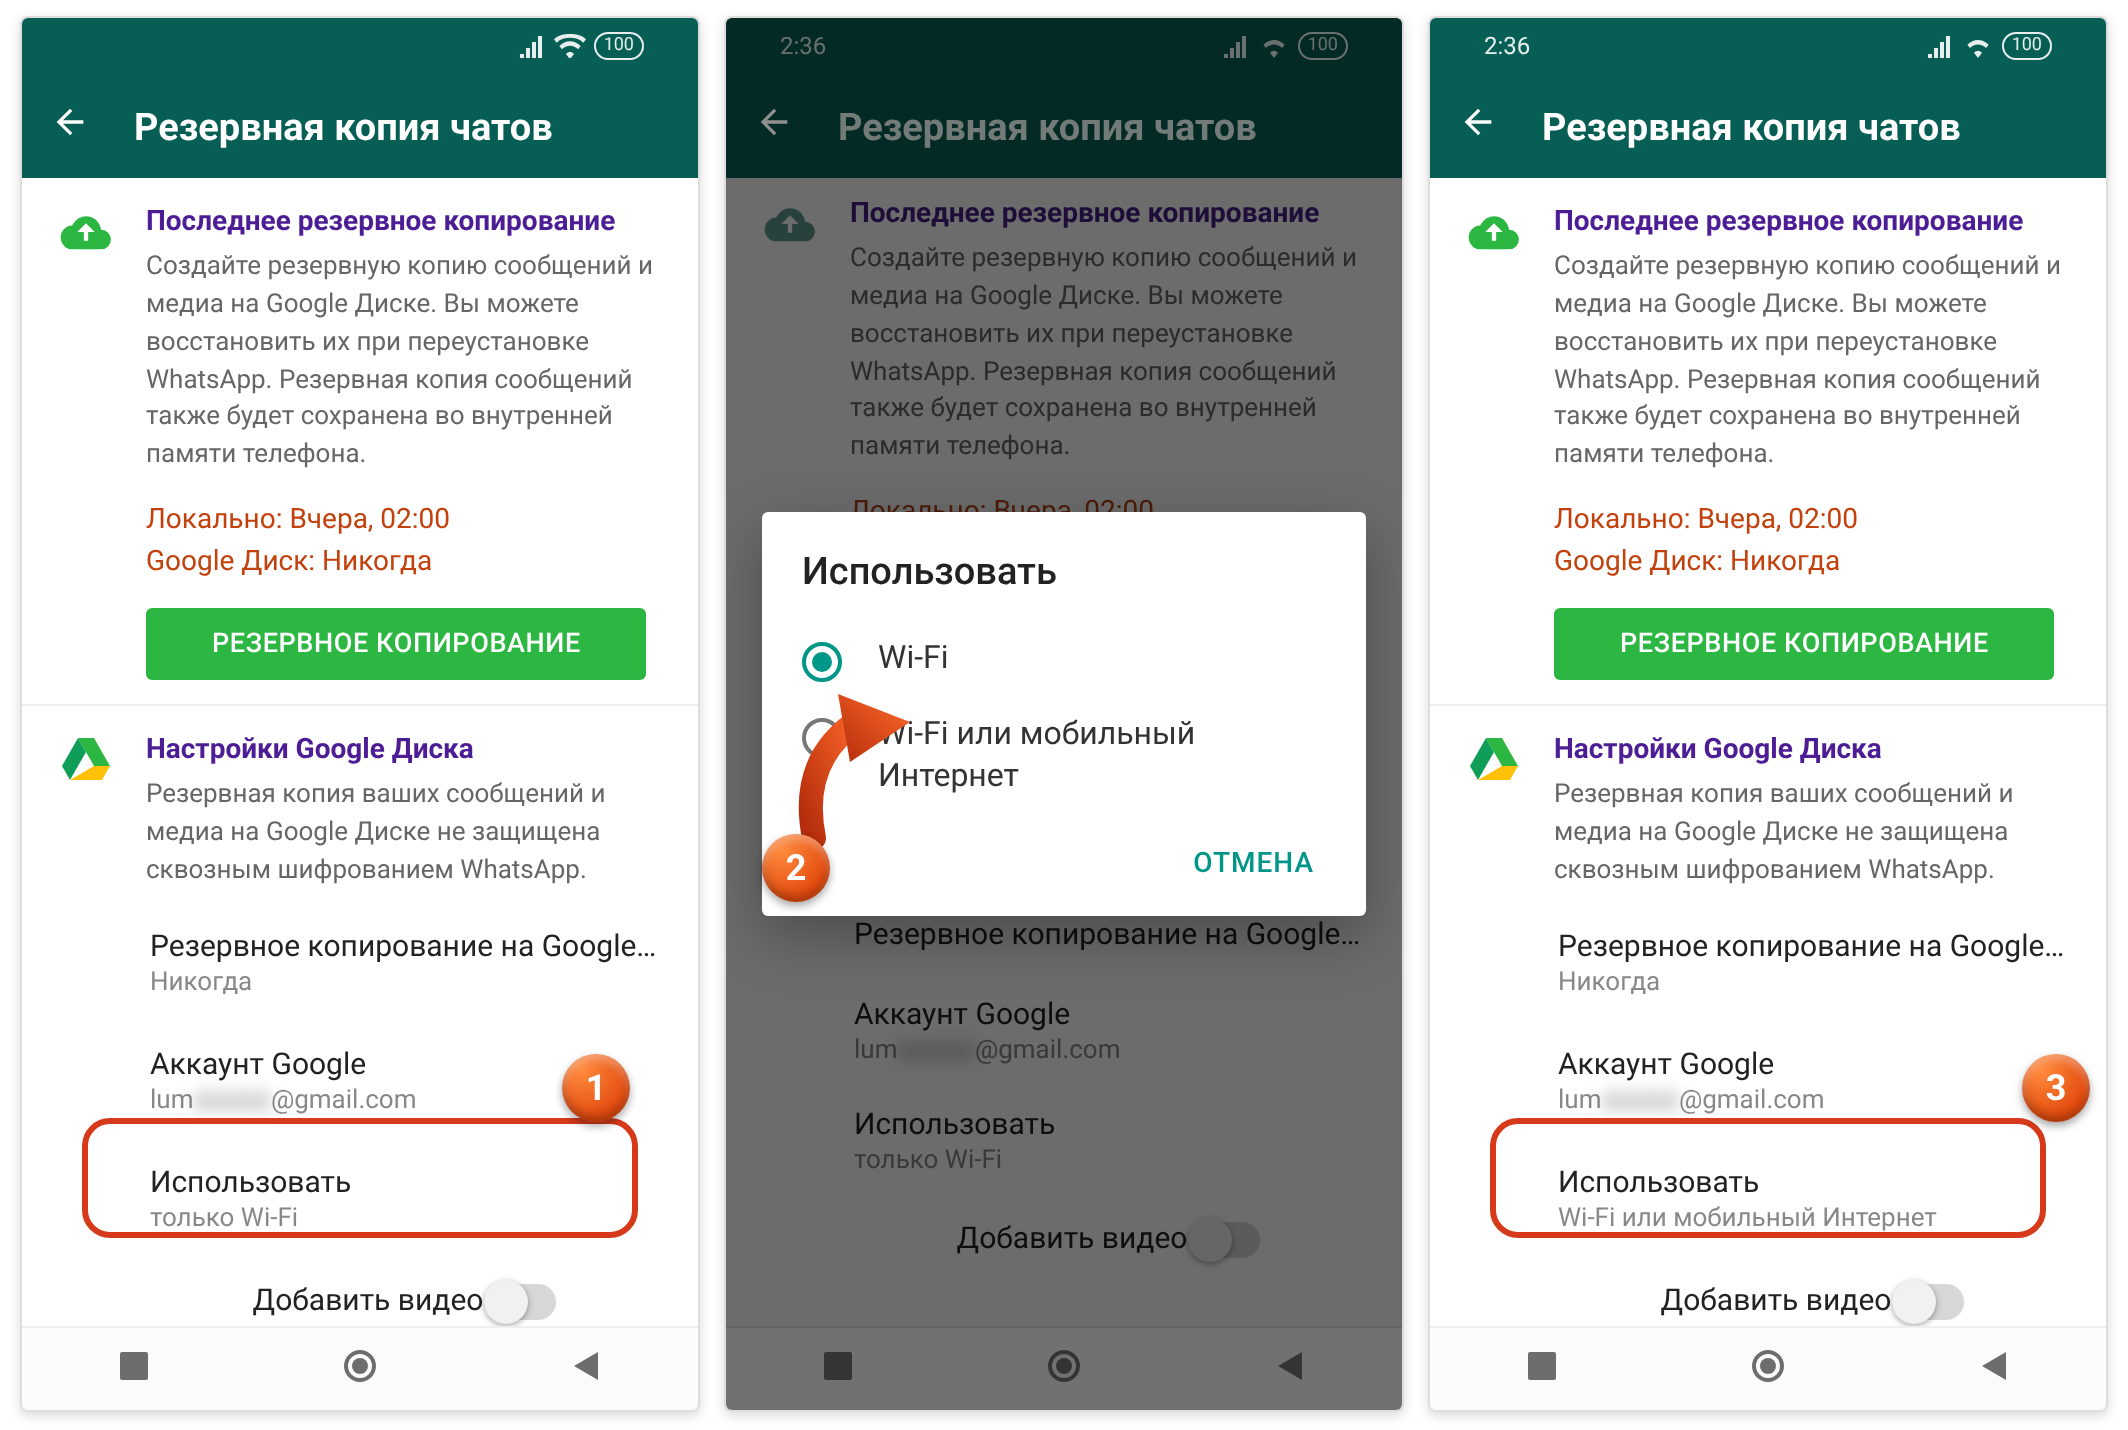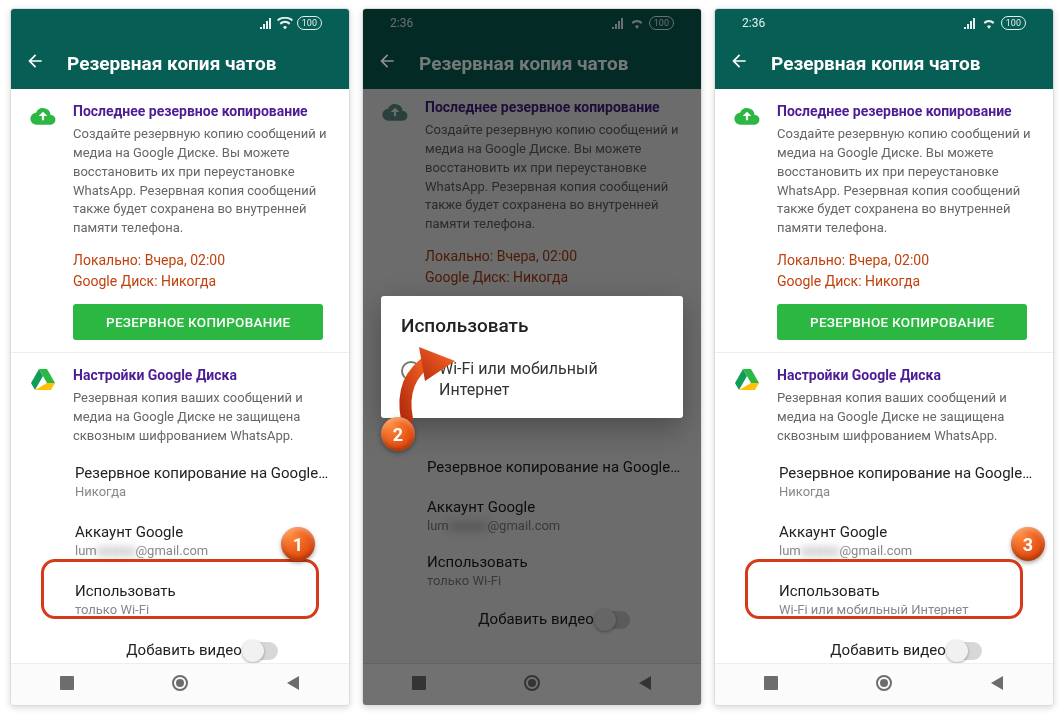--- a/index.html
+++ b/index.html
@@ -313,22 +313,29 @@
         </svg></span>
     <span class="nav-shape"><svg width="18" height="18">
           <path fill="currentColor" d="M15 2v14L3 9z"></path>
         </svg></span>
   </div>
 
   <div class="overlay">
     <div class="dialog">
       <div class="dialog-title">Использовать</div>
       <div class="radio-row">
+        <div class="radio checked"></div>
+        <div class="radio-label">Wi-Fi</div>
+      </div>
+      <div class="radio-row">
         <div class="radio"></div>
         <div class="radio-label">Wi-Fi или мобильный Интернет</div>
+      </div>
+      <div class="dialog-actions">
+        <span class="dialog-btn">ОТМЕНА</span>
       </div>
     </div>
   </div>
 
   <div class="arrow-wrap" style="left:26px; top:330px; width:90px; height:90px;">
     <svg width="90" height="90" viewBox="0 0 90 90">
       <defs>
         <linearGradient id="ag" x1="0" y1="1" x2="1" y2="0">
           <stop offset="0" stop-color="#b52d0c"></stop>
             <stop offset="1" stop-color="#ff6a2a"></stop>

